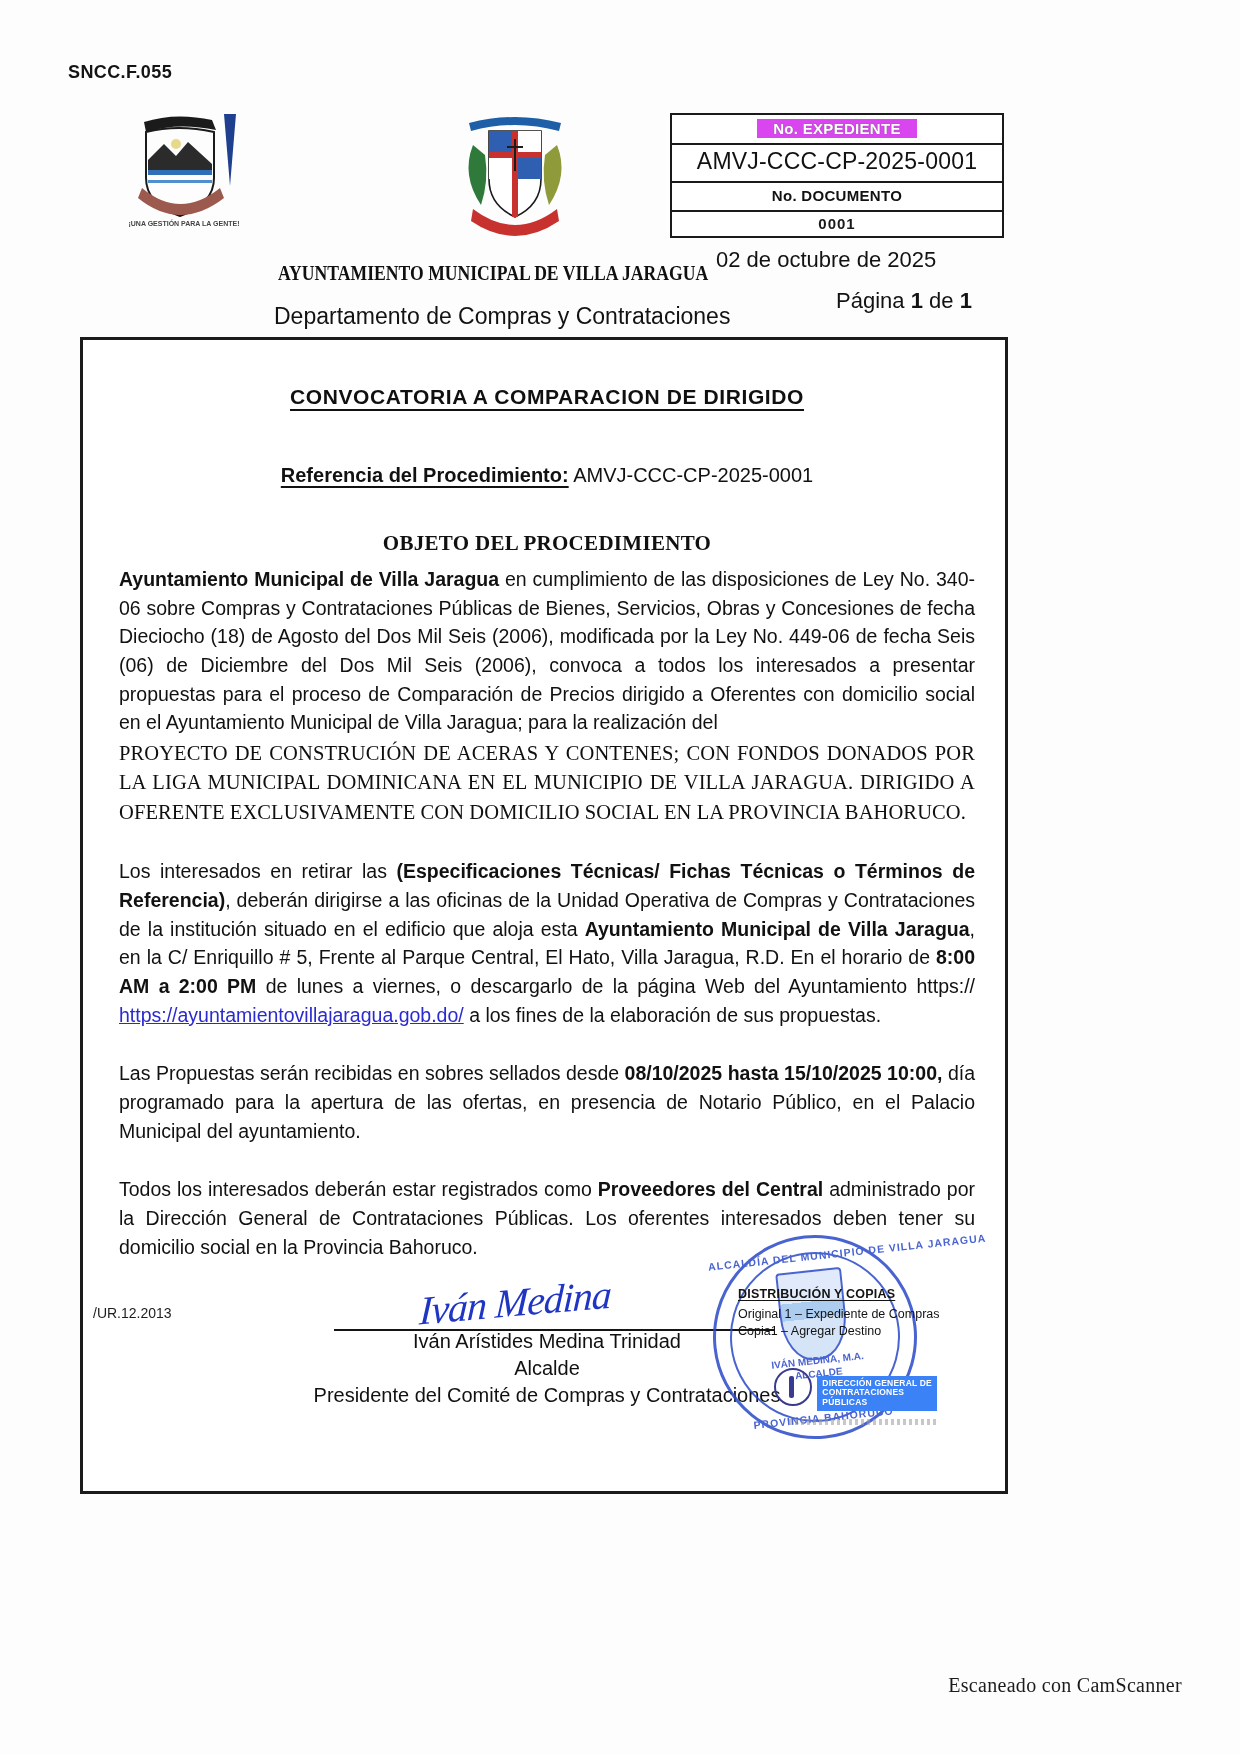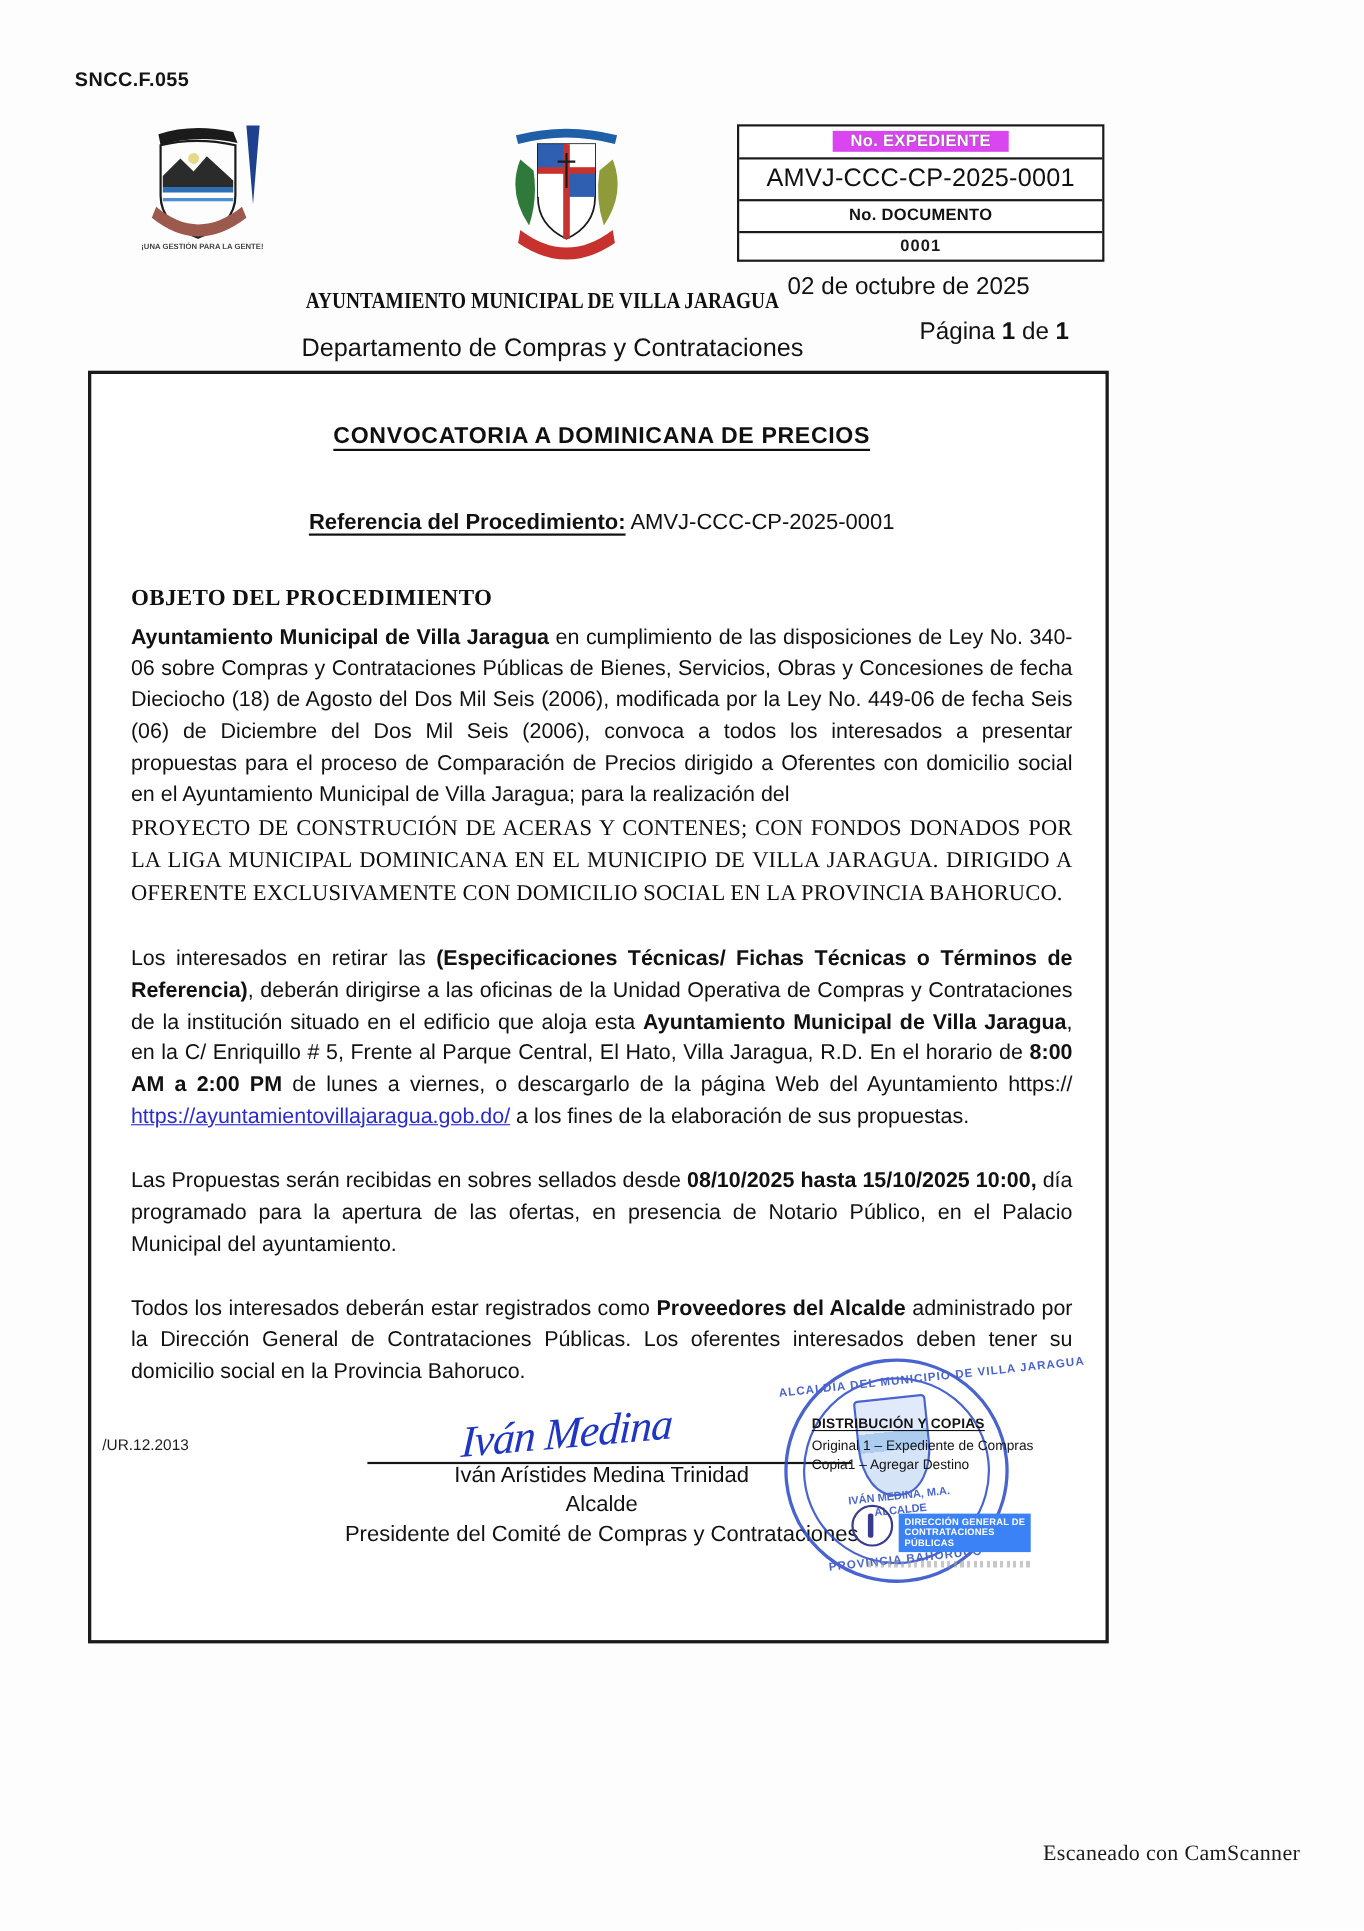--- a/index.html
+++ b/index.html
@@ -168,21 +168,21 @@
     margin-top: 55px;
     color: #111111;
   }
   .ref-line .u {
     font-weight: bold;
     text-decoration: underline;
     text-underline-offset: 4px;
   }
 
   .objeto-title {
-    text-align: left;
+    text-align: center;
     font-family: "Liberation Serif", serif;
     font-weight: bold;
     font-size: 21px;
     letter-spacing: 0.3px;
     margin-top: 44px;
     color: #101010;
   }
 
   p.body {
     font-size: 19.5px;
@@ -438,21 +438,21 @@
     <span>de</span>
     <b>1</b>
   </div>
 
   <div class="inst-name">AYUNTAMIENTO MUNICIPAL DE VILLA JARAGUA</div>
   <div class="dept-name">Departamento de Compras y Contrataciones</div>
 
   <div class="frame">
     <div class="frame-inner">
 
-      <div class="doc-title">CONVOCATORIA A DOMINICANA DE PRECIOS</div>
+      <div class="doc-title">CONVOCATORIA A COMPARACION DE DIRIGIDO</div>
 
       <div class="ref-line">
         <span class="u">Referencia del Procedimiento:</span>
         <span>AMVJ-CCC-CP-2025-0001</span>
       </div>
 
       <div class="objeto-title">OBJETO DEL PROCEDIMIENTO</div>
 
       <p class="body first">
         <b>Ayuntamiento Municipal de Villa Jaragua</b><span> en cumplimiento de las disposiciones de Ley No. 340-06 sobre Compras y Contrataciones Públicas de Bienes, Servicios, Obras y Concesiones de fecha Dieciocho (18) de Agosto del Dos Mil Seis (2006), modificada por la Ley No. 449-06 de fecha Seis (06) de Diciembre del Dos Mil Seis (2006), convoca a todos los interesados a presentar propuestas para el proceso de Comparación de Precios dirigido a Oferentes con domicilio social en el Ayuntamiento Municipal de Villa Jaragua; para la realización del</span>
@@ -462,21 +462,21 @@
 
       <p class="body gap">
         <span>Los interesados en retirar las </span><b>(Especificaciones Técnicas/ Fichas Técnicas o Términos de Referencia)</b><span>, deberán dirigirse a las oficinas de la Unidad Operativa de Compras y Contrataciones de la institución situado en el edificio que aloja esta </span><b>Ayuntamiento Municipal de Villa Jaragua</b><span>, en la C/ Enriquillo # 5, Frente al Parque Central, El Hato, Villa Jaragua, R.D. En el horario de </span><b>8:00 AM a 2:00 PM</b><span> de  lunes a viernes, o descargarlo  de la página Web del Ayuntamiento https:// </span><a class="weblink" href="#">https://ayuntamientovillajaragua.gob.do/</a><span> a los fines de  la elaboración de sus propuestas.</span>
       </p>
 
       <p class="body gap">
         <span>Las Propuestas serán recibidas en sobres sellados desde </span><b>08/10/2025 hasta 15/10/2025 10:00,</b><span> día programado para la apertura de las ofertas, en presencia de Notario Público, en el Palacio Municipal del ayuntamiento.</span>
       </p>
 
       <p class="body gap">
-        <span>Todos los interesados deberán estar registrados como </span><b>Proveedores del Alcalde</b><span> administrado por la Dirección General de Contrataciones Públicas. Los oferentes interesados deben tener su domicilio social en la Provincia Bahoruco.</span>
+        <span>Todos los interesados deberán estar registrados como </span><b>Proveedores del Central</b><span> administrado por la Dirección General de Contrataciones Públicas. Los oferentes interesados deben tener su domicilio social en la Provincia Bahoruco.</span>
       </p>
 
       <div class="sig-line"></div>
       <div class="sig-script">Iván Medina</div>
 
       <div class="sig-wrap">
         <p class="sig-name">Iván Arístides Medina Trinidad</p>
         <p class="sig-role">Alcalde</p>
         <p class="sig-role2">Presidente del Comité de Compras y Contrataciones</p>
       </div>

